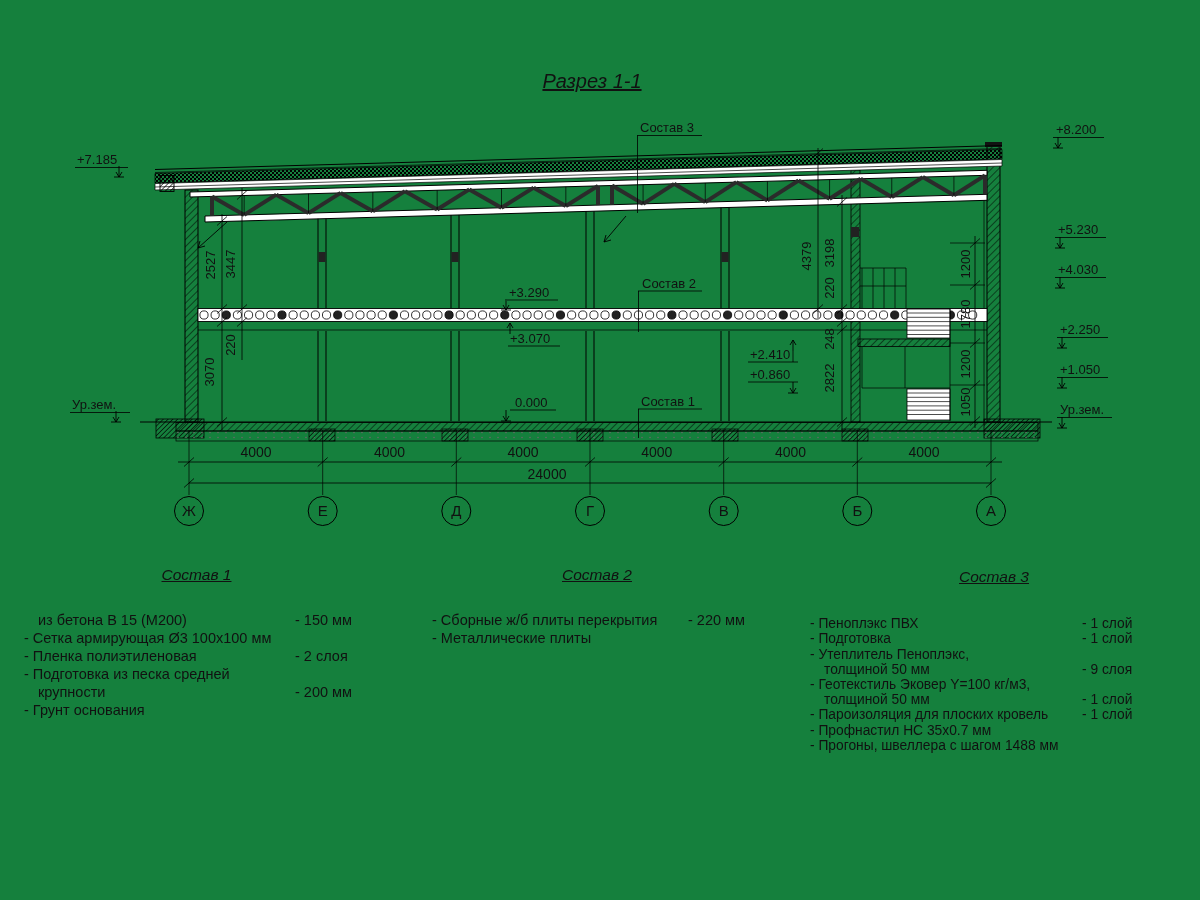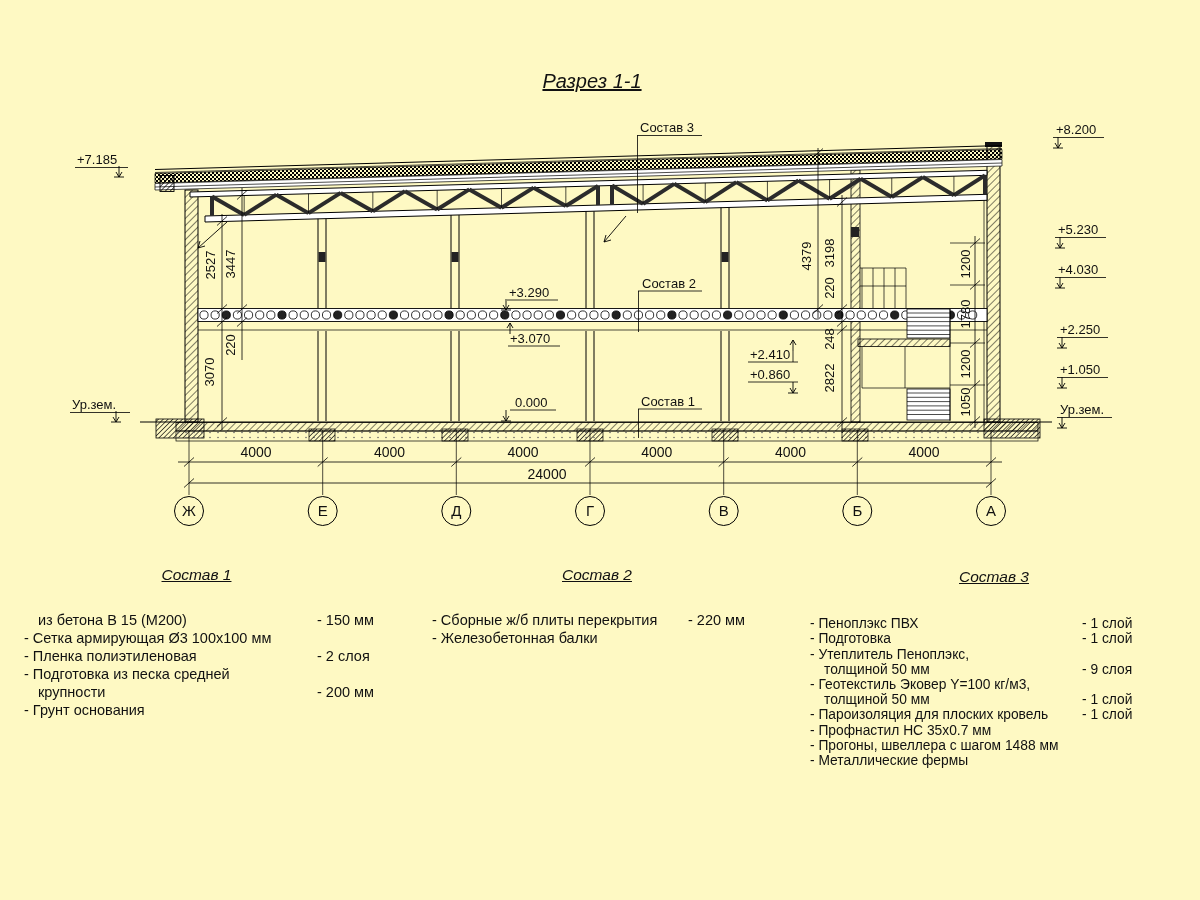--- a/index.html
+++ b/index.html
@@ -1,34 +1,34 @@
 <!DOCTYPE html>
 <html><head>
 <meta charset="utf-8">
 <style>
   html,body{margin:0;padding:0;background:#fff;}
-  #page{position:relative;width:1200px;height:900px;background:#fef9c3;overflow:hidden;
+  #page{position:relative;width:1200px;height:900px;background:#15803d;overflow:hidden;
         font-family:"Liberation Sans",sans-serif;color:#111;}
   svg text{font-family:"Liberation Sans",sans-serif;fill:#111;}
   .ln{stroke:#000;stroke-width:1;fill:none}
   .thin{stroke:#000;stroke-width:0.7;fill:none}
   .dim{stroke:#000;stroke-width:0.8;fill:none}
   .web{stroke:#2b2b2b;stroke-width:4;fill:none}
   .t13{font-size:13px}
   .t14{font-size:14px}
   .t15{font-size:15px}
   #title{position:absolute;left:482px;top:70px;width:220px;text-align:center;
          font-size:20px;font-style:italic;text-decoration:underline;}
   .legend{position:absolute;font-size:14.5px;line-height:18px;}
   .legend .lt{font-style:italic;font-size:15.5px;text-decoration:underline;text-align:center;margin-bottom:27px;}
   .row{position:relative;white-space:nowrap;}
   .row.ind{padding-left:14px;}
   .row .val{position:absolute;top:0;white-space:nowrap;}
   .lg1{left:24px;top:566px;width:345px;}
-  .lg1 .val{left:271px;margin-left:22px;}
+  .lg1 .val{left:271px;}
   .lg2{left:432px;top:566px;width:330px;}
   .lg2 .val{left:256px;}
   .lg3{left:810px;top:569px;width:368px;font-size:13.8px;line-height:15.2px;}
   .lg3 .lt{margin-bottom:32px;}
   .lg3 .val{left:272px;}
 </style>
 </head>
 <body>
 
 <div id="page">
@@ -443,30 +443,29 @@
     <div class="row"><span>- Сетка армирующая Ø3 100х100 мм</span><span class="val"></span></div>
     <div class="row"><span>- Пленка полиэтиленовая</span><span class="val">-  2 слоя</span></div>
     <div class="row"><span>- Подготовка из песка средней</span><span class="val"></span></div>
     <div class="row ind"><span>крупности</span><span class="val">- 200 мм</span></div>
     <div class="row"><span>- Грунт основания</span><span class="val"></span></div>
   </div>
 
   <div class="legend lg2">
     <div class="lt">Состав 2</div>
     <div class="row"><span>- Сборные ж/б плиты перекрытия</span><span class="val">- 220 мм</span></div>
-    <div class="row"><span>- Железобетонная балки</span><span class="val"></span></div>
+    <div class="row"><span>- Металлические плиты</span><span class="val"></span></div>
   </div>
 
   <div class="legend lg3">
     <div class="lt">Состав 3</div>
     <div class="row"><span>- Пеноплэкс ПВХ</span><span class="val">- 1 слой</span></div>
     <div class="row"><span>- Подготовка</span><span class="val">- 1 слой</span></div>
     <div class="row"><span>- Утеплитель Пеноплэкс,</span><span class="val"></span></div>
     <div class="row ind"><span>толщиной 50 мм</span><span class="val">- 9 слоя</span></div>
     <div class="row"><span>- Геотекстиль Эковер Y=100 кг/м3,</span><span class="val"></span></div>
     <div class="row ind"><span>толщиной 50 мм</span><span class="val">- 1 слой</span></div>
     <div class="row"><span>- Пароизоляция для плоских кровель</span><span class="val">- 1 слой</span></div>
     <div class="row"><span>- Профнастил НС 35х0.7 мм</span><span class="val"></span></div>
     <div class="row"><span>- Прогоны, швеллера с шагом 1488 мм</span><span class="val"></span></div>
-    <div class="row"><span>- Металлические фермы</span><span class="val"></span></div>
   </div>
 
 </div>
 
 </body></html>

